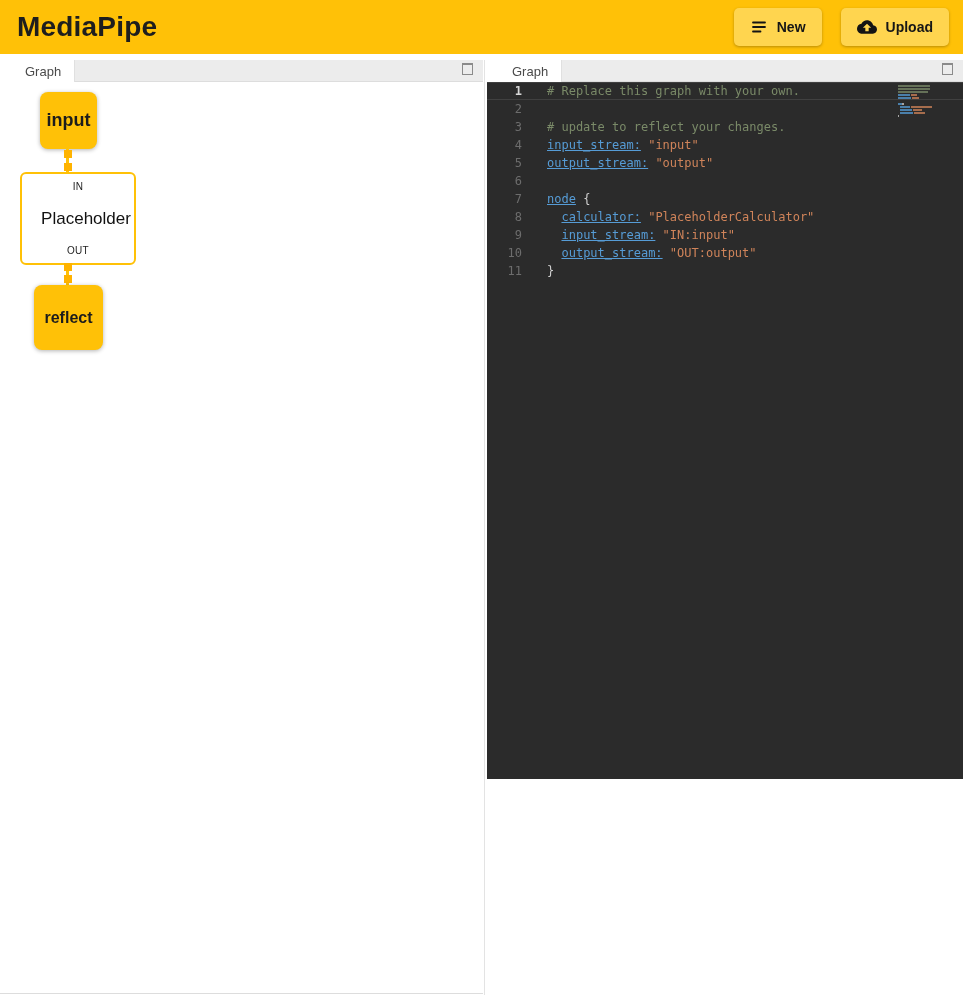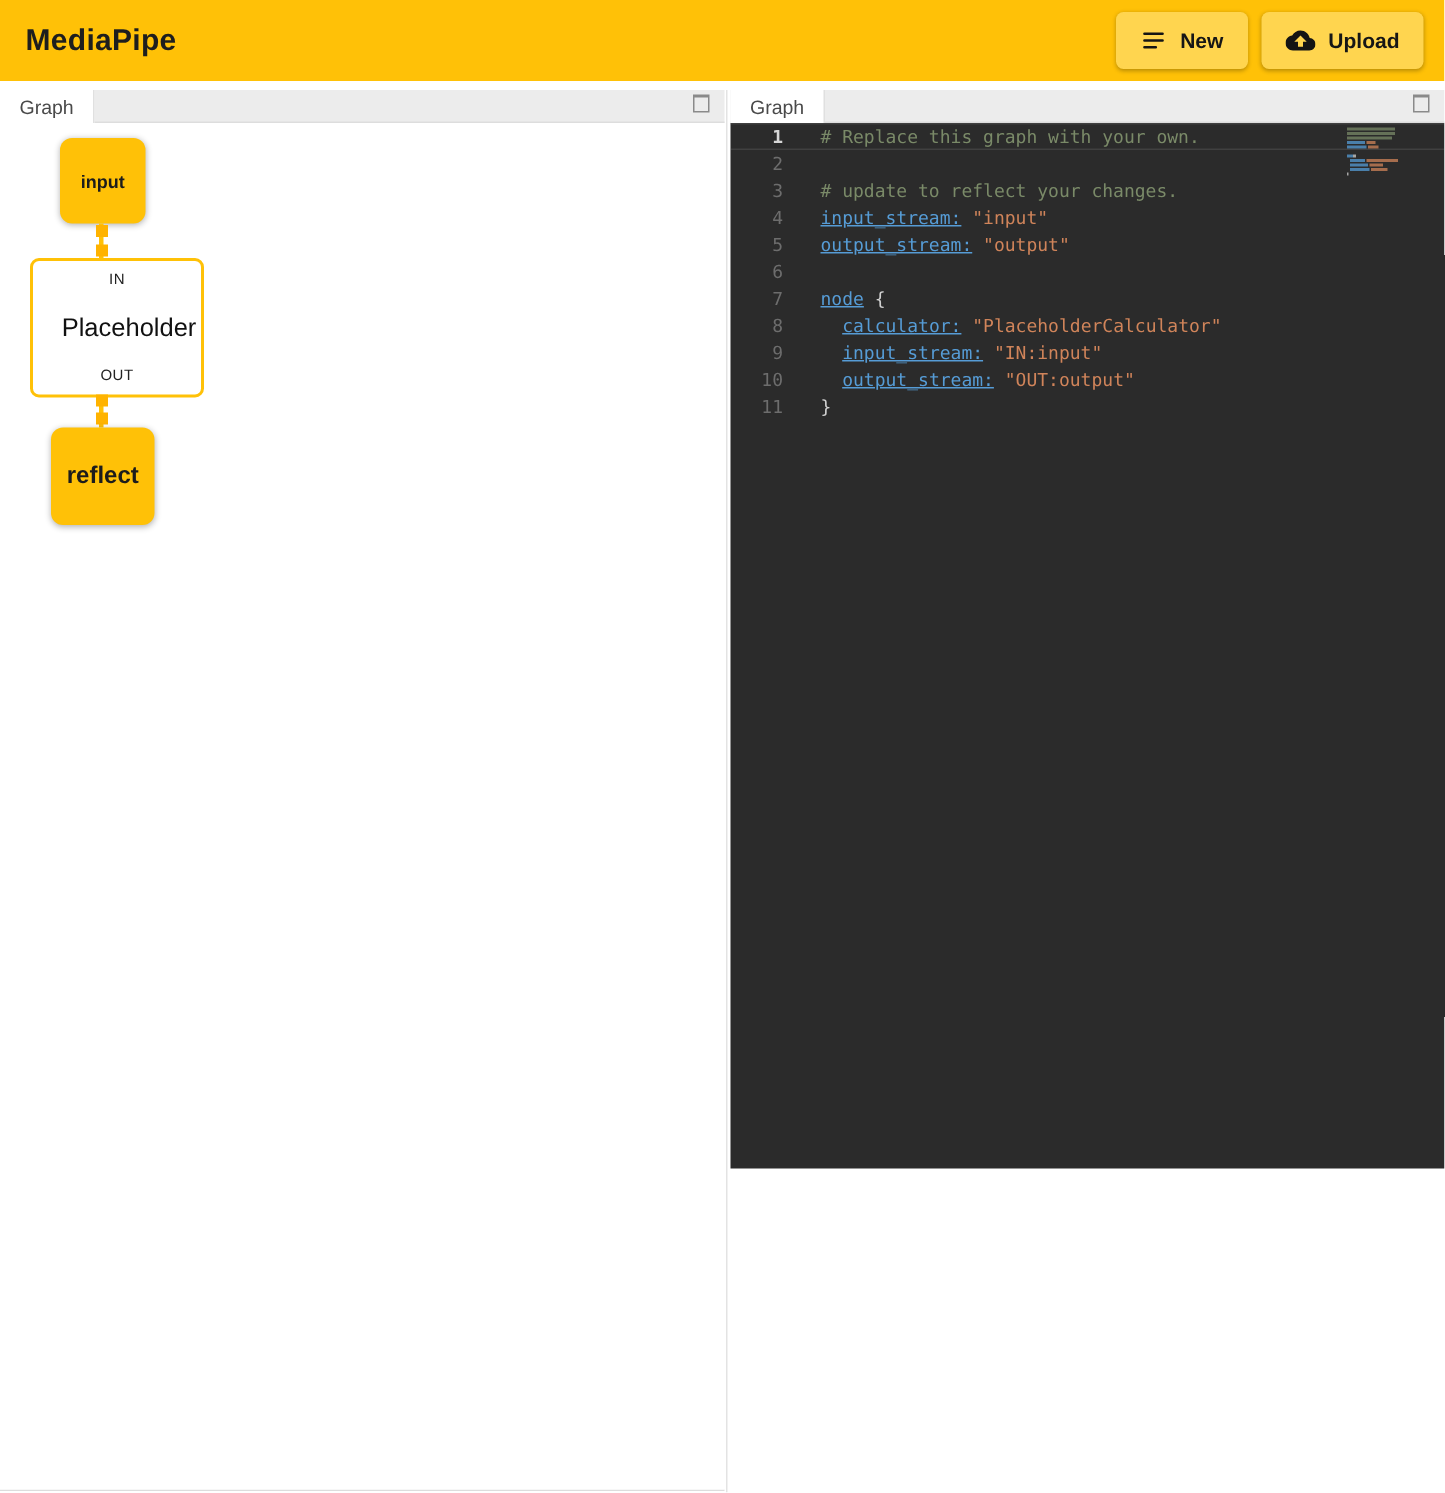--- a/index.html
+++ b/index.html
@@ -2,44 +2,44 @@
 <html style="--ui-header: #FFC107; --ui-button: #FFD54F; --ui-node: #FFC107; --ui-port: #FFB300; --ed-background: #2b2b2b; --ed-comment: #7a8a68; --ed-key: #569CD6; --ed-string: #d0845a; --ed-plain: #d0d0d0; --ed-line-number: #6d6d6d; --ed-active-line-number: #d7d7d7;"><head>
 <meta charset="utf-8">
 <style>
   html,body{margin:0;padding:0;}
   body{font-family:"Liberation Sans", sans-serif;}
   .app{position:relative;width:963px;height:995px;background:#fff;overflow:hidden;}
 
   
   .header{position:absolute;top:0;left:0;width:100%;height:54px;
           background:var(--ui-header,#FFC107);display:flex;align-items:center;box-sizing:border-box;}
-  .app-title{font-size:20px;font-weight:700;color:#1e1e1e;margin-left:17px;letter-spacing:.2px;}
-  .header-buttons{position:absolute;right:14px;top:8px;display:flex;gap:9px;align-items:flex-end;}
+  .app-title{font-size:28px;font-weight:700;color:#1e1e1e;margin-left:17px;letter-spacing:.2px;}
+  .header-buttons{position:absolute;right:14px;top:8px;display:flex;gap:19px;align-items:flex-end;}
   .hbtn{display:flex;align-items:center;gap:9px;height:38px;padding:0 16px;border:none;cursor:pointer;
         background:var(--ui-button,#FFD54F);border-radius:5px;font-family:inherit;
         font-size:14px;font-weight:600;color:#161616;box-shadow:0 1px 3px rgba(0,0,0,.28);}
   .hbtn .icn{display:flex;align-items:center;}
 
   
   .panel{position:absolute;background:#fff;box-sizing:border-box;}
-  .tabstrip{position:absolute;top:0;left:0;right:0;height:22px;background:#ececec;
+  .tabstrip{position:absolute;top:0;left:12px;right:0;height:22px;background:#ececec;
             border-bottom:1px solid #ddd;box-sizing:border-box;}
   .tab{position:absolute;left:0;top:0;height:22px;padding:0 13px;background:#fff;
        display:flex;align-items:center;font-size:13px;color:#4a4a4a;cursor:pointer;
        border-right:1px solid #e0e0e0;}
   .max-icon{position:absolute;right:10px;top:3px;width:9px;height:9px;cursor:pointer;
             border:1px solid #8a8a8a;border-top-width:2px;background:transparent;}
 
   
   .graph-panel{left:0;top:60px;width:483px;height:934px;border-bottom:1px solid #ddd;}
   .graph-canvas{position:absolute;top:22px;left:0;right:0;bottom:0;background:#fff;overflow:hidden;}
   .gnode{position:absolute;background:var(--ui-node,#FFC107);border-radius:8px;
          display:flex;align-items:center;justify-content:center;font-weight:700;color:#1c1c1c;
          box-shadow:0 1px 4px rgba(0,0,0,.3);cursor:grab;}
-  .input-node{left:40px;top:10px;width:57px;height:57px;font-size:12px;}
+  .input-node{left:40px;top:10px;width:57px;height:57px;font-size:18px;}
   .output-node{left:34px;top:203px;width:69px;height:65px;font-size:16px;}
   .placeholder-node{position:absolute;left:20px;top:90px;width:116px;height:93px;background:#fff;
          border:2px solid var(--ui-node,#FFC107);border-radius:6px;box-sizing:border-box;
          display:flex;flex-direction:column;justify-content:space-between;align-items:center;
          padding:7px 0;cursor:grab;}
   .port-label{font-size:10px;color:#222;letter-spacing:.3px;}
   .node-title{font-size:17px;color:#111;margin-left:16px;}
   .edge{position:absolute;width:3px;background:var(--ui-node,#FFC107);}
   .edge1{left:66px;top:67px;height:23px;}
   .edge2{left:66px;top:183px;height:20px;}

